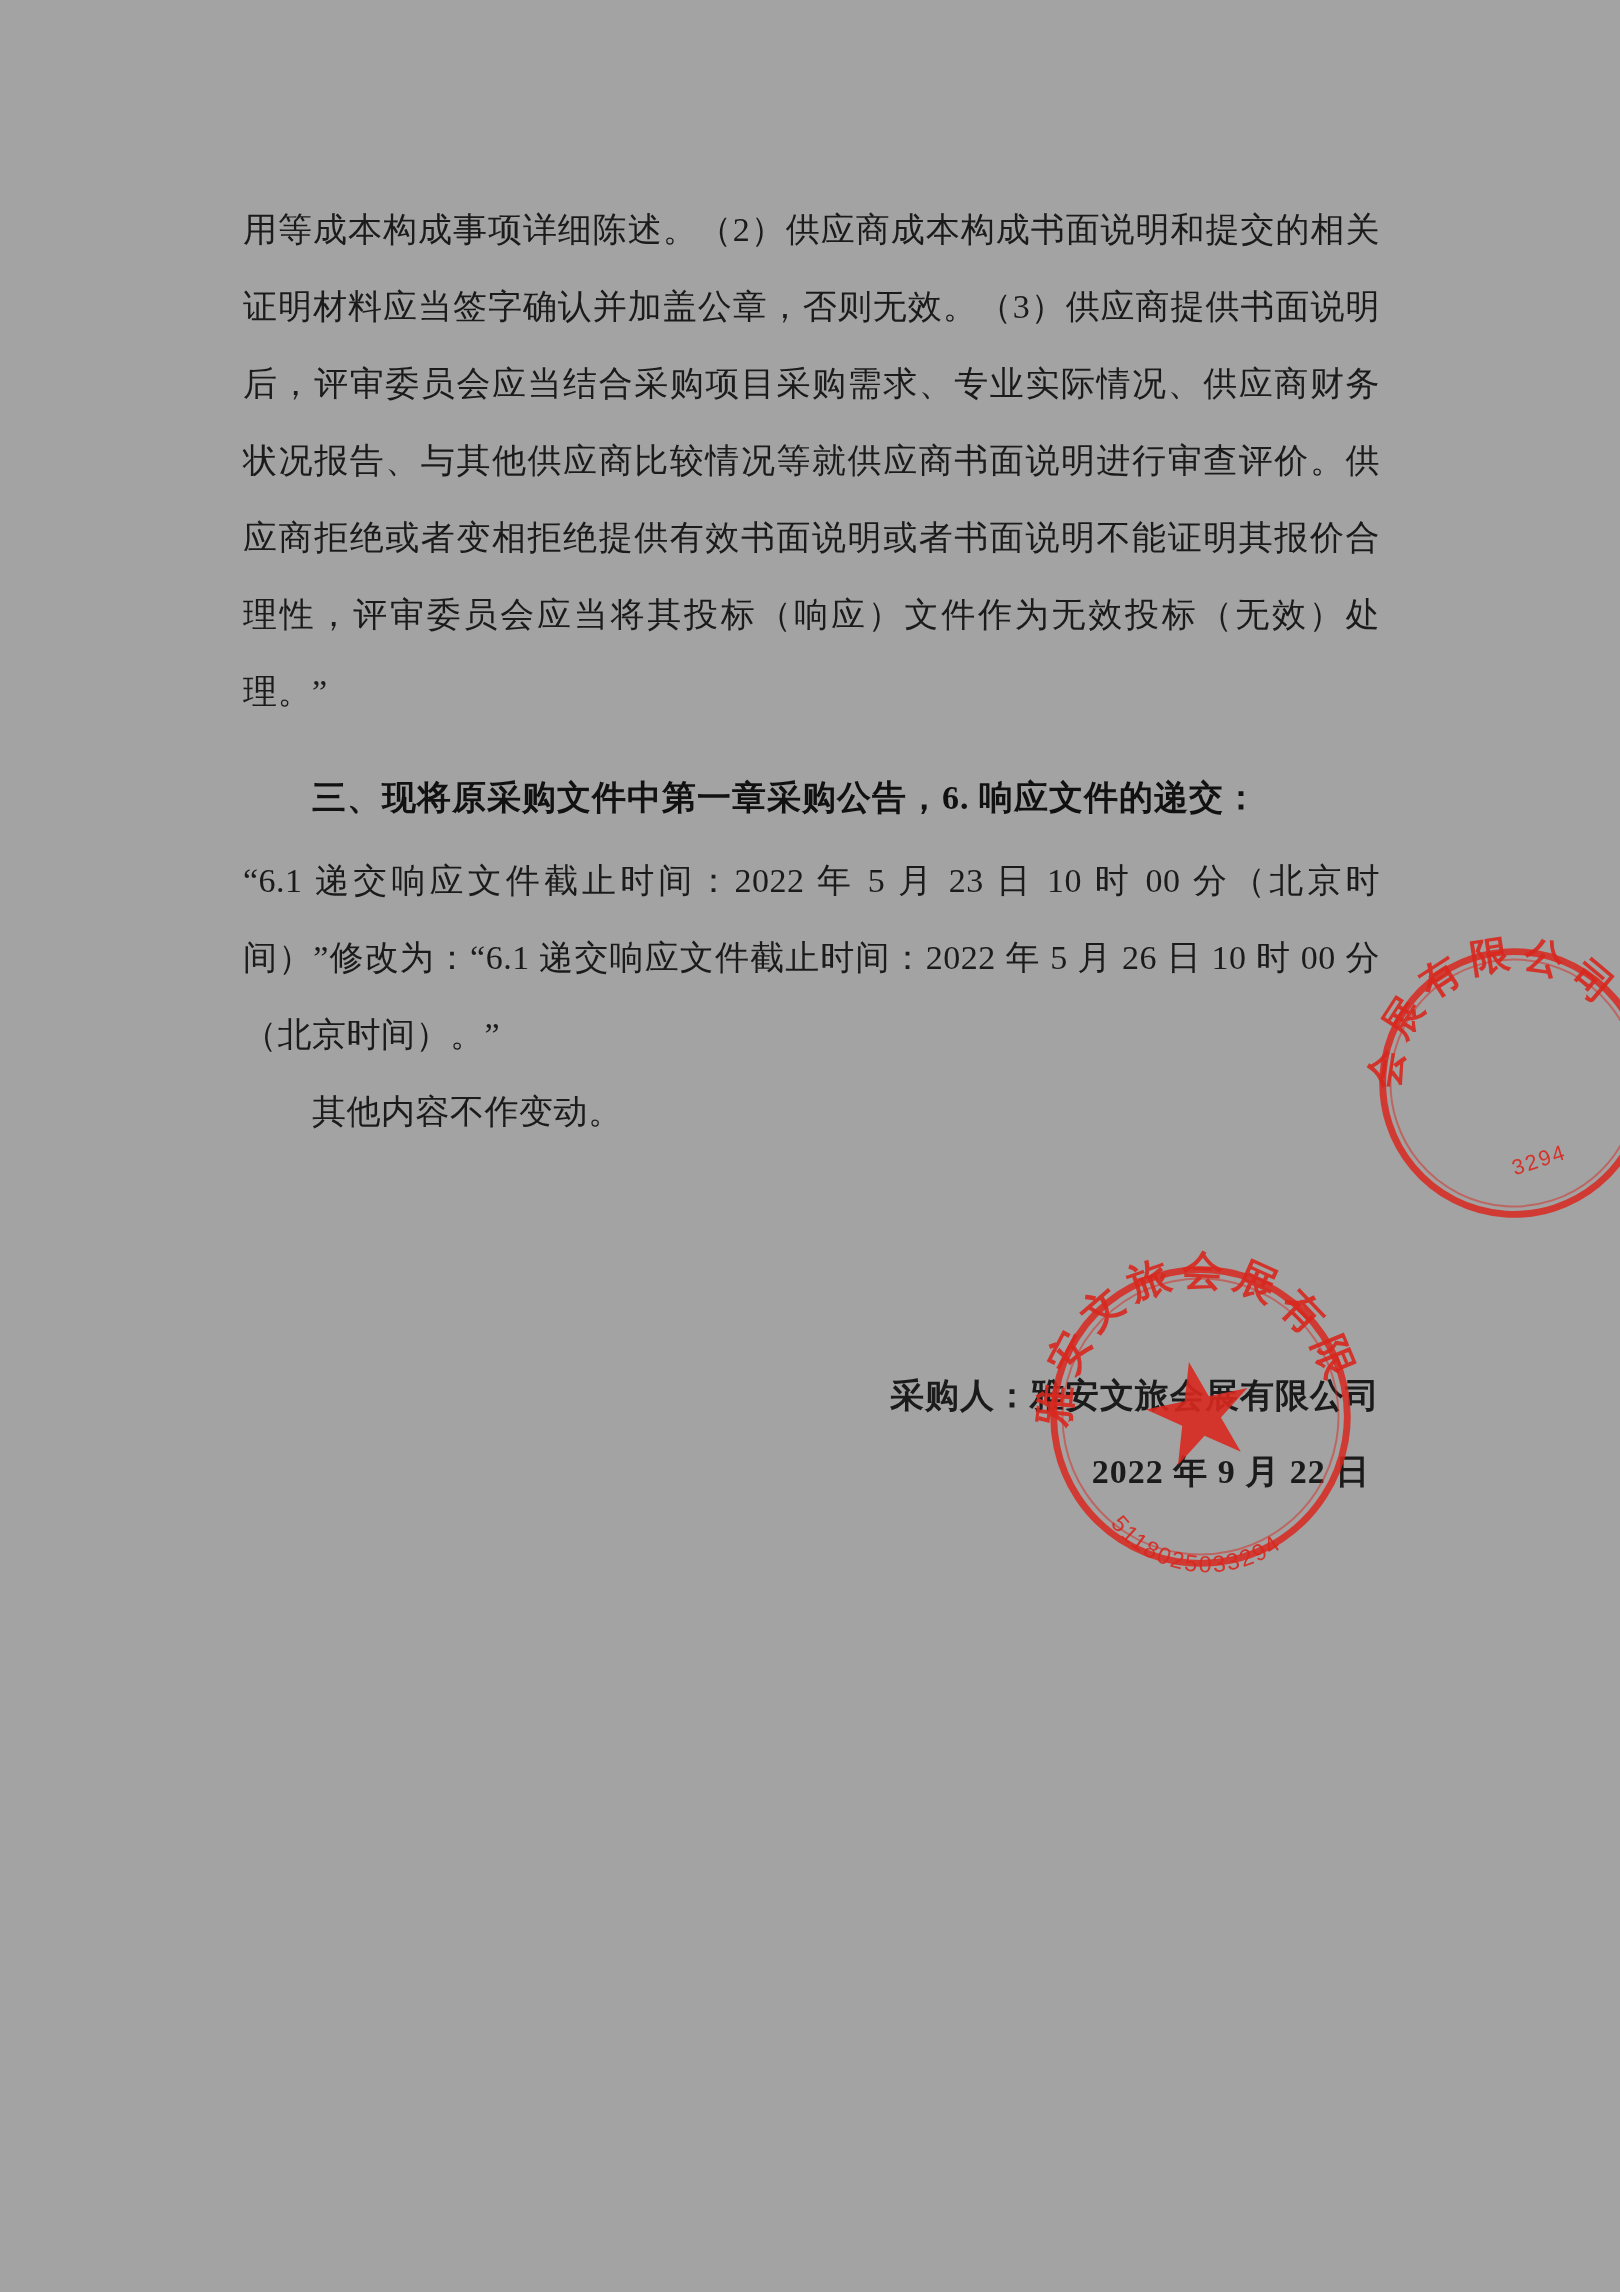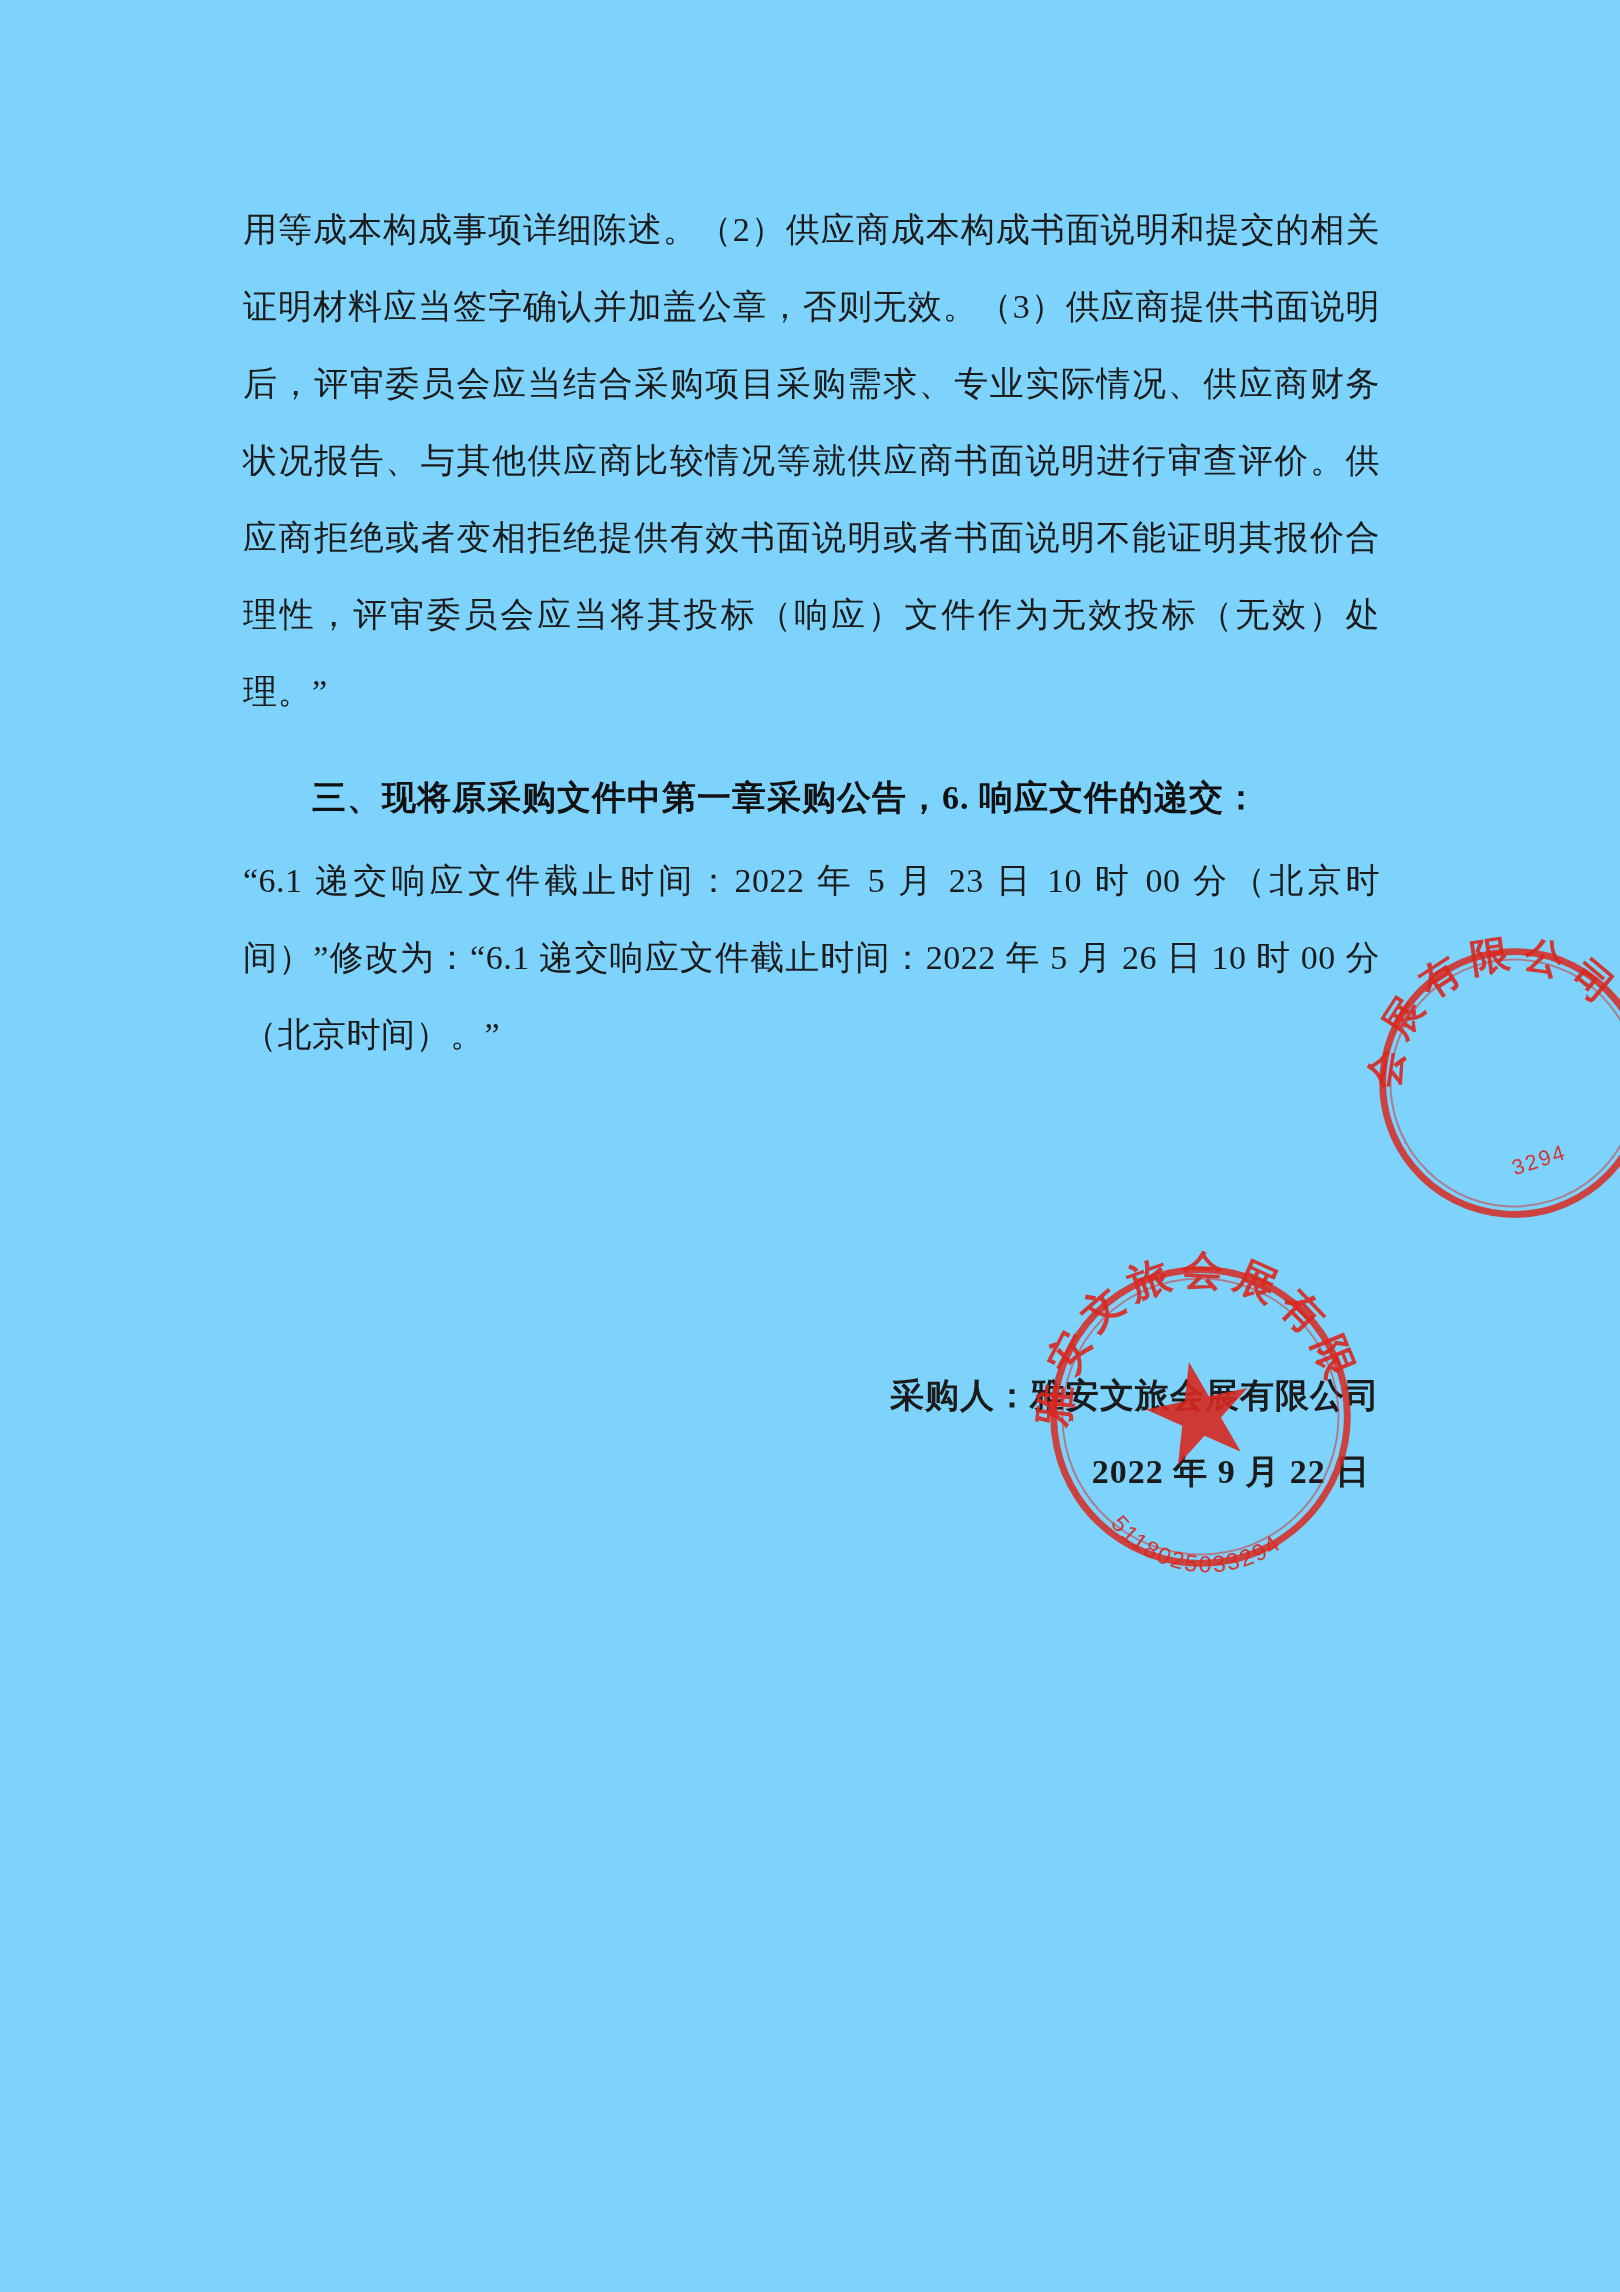--- a/index.html
+++ b/index.html
@@ -10,21 +10,21 @@
     width: 1620px;
     height: 2293px;
     background: #ffffff;
     font-family: "Liberation Serif", serif;
     position: relative;
     overflow: hidden;
   }
   .page {
     position: absolute;
     inset: 0;
-    background: #7dd3fc;
+    background: #a3a3a3;
   }
   .content {
     position: absolute;
     left: 243px;
     top: 191px;
     width: 1137px;
   }
   p.body-par {
     margin: 0;
     font-size: 34px;
@@ -125,20 +125,21 @@
 <div class="page">
 
   <div class="content">
 
     <p class="body-par">用等成本构成事项详细陈述。（2）供应商成本构成书面说明和提交的相关证明材料应当签字确认并加盖公章，否则无效。（3）供应商提供书面说明后，评审委员会应当结合采购项目采购需求、专业实际情况、供应商财务状况报告、与其他供应商比较情况等就供应商书面说明进行审查评价。供应商拒绝或者变相拒绝提供有效书面说明或者书面说明不能证明其报价合理性，评审委员会应当将其投标（响应）文件作为无效投标（无效）处理。”</p>
 
     <div class="section-head">三、现将原采购文件中第一章采购公告，6. 响应文件的递交：</div>
 
     <p class="body-par">“6.1 递交响应文件截止时间：2022 年 5 月 23 日 10 时 00 分（北京时间）”修改为：“6.1 递交响应文件截止时间：2022 年 5 月 26 日 10 时 00 分（北京时间）。”</p>
 
+    <p class="body-par indent short-par">其他内容不作变动。</p>
 
   </div>
 
   <div class="sign-block">
     <div class="sign-line">采购人：雅安文旅会展有限公司</div>
     <div class="sign-date">2022 年 9 月 22 日</div>
   </div>
 
   <div class="seal seal-partial">
     <svg width="294" height="294" viewBox="0 0 300 300">

